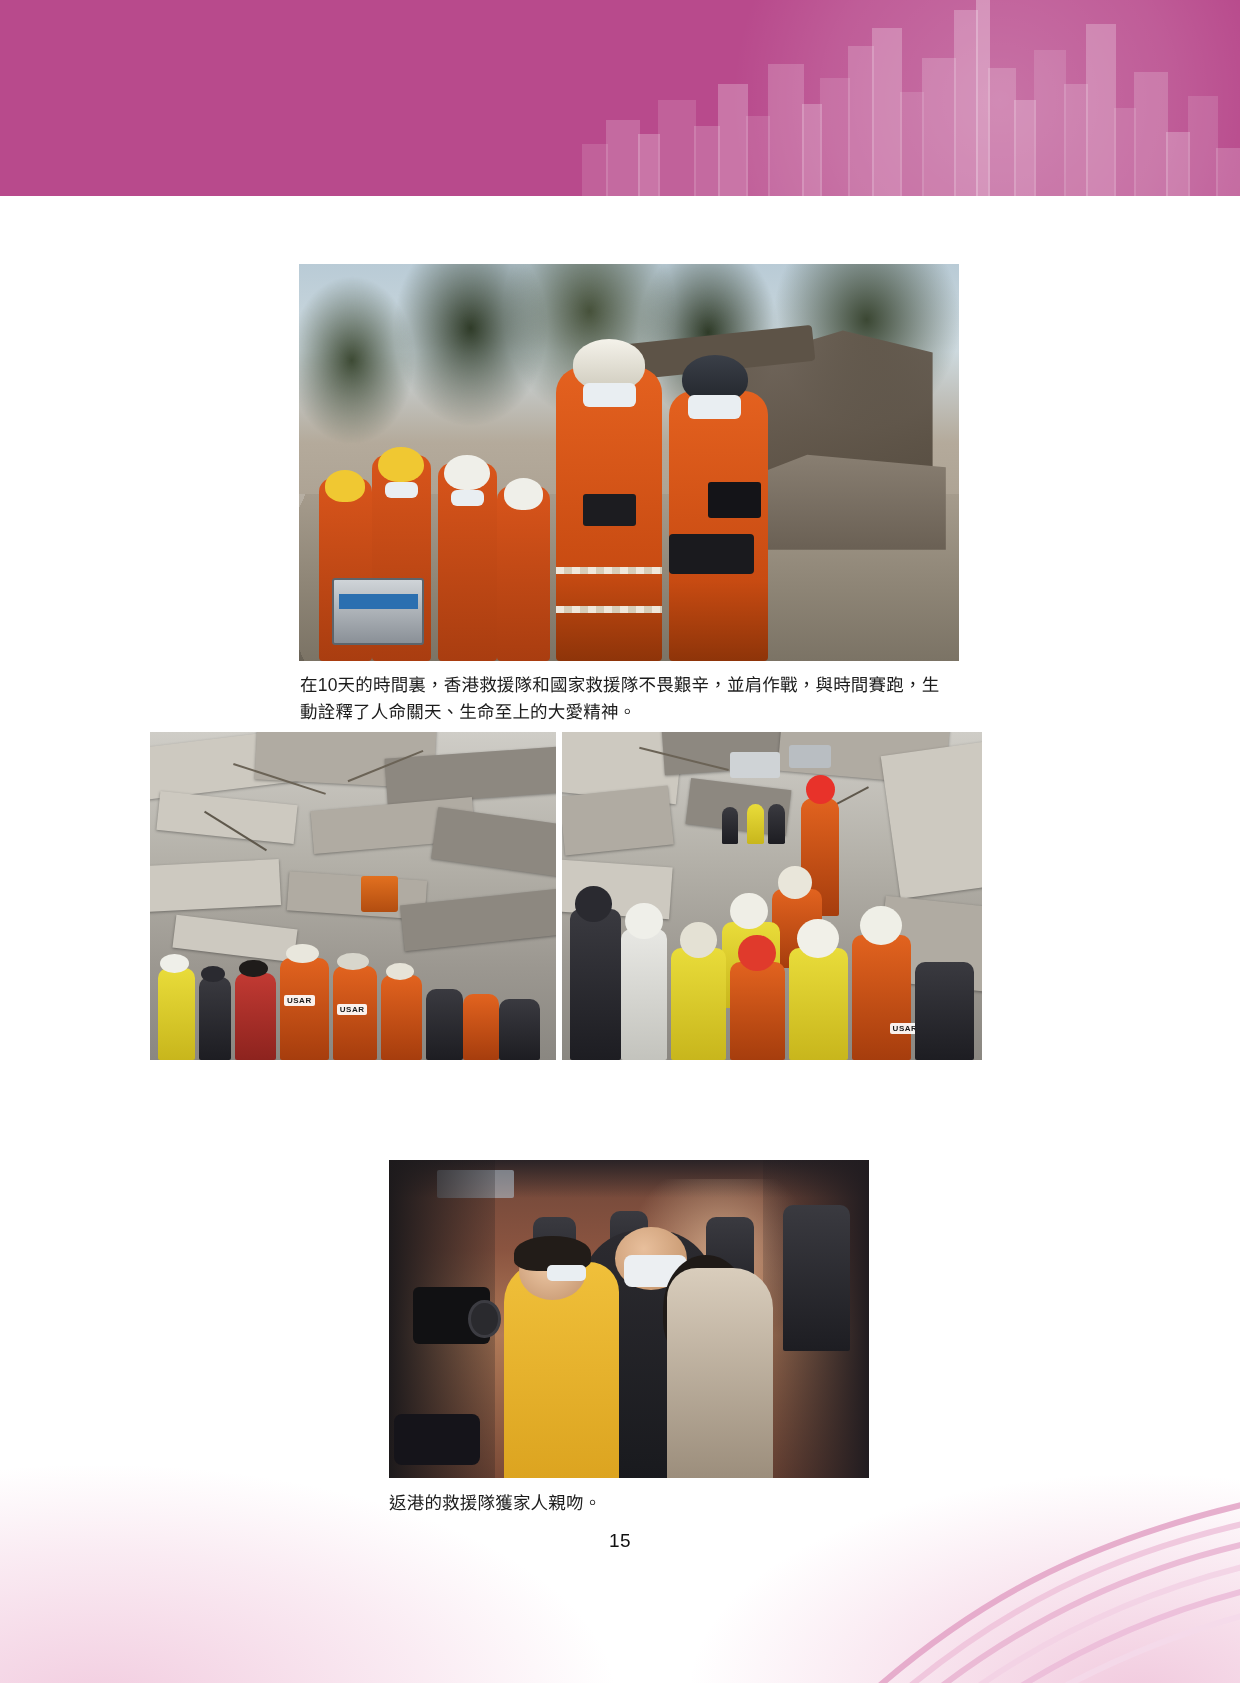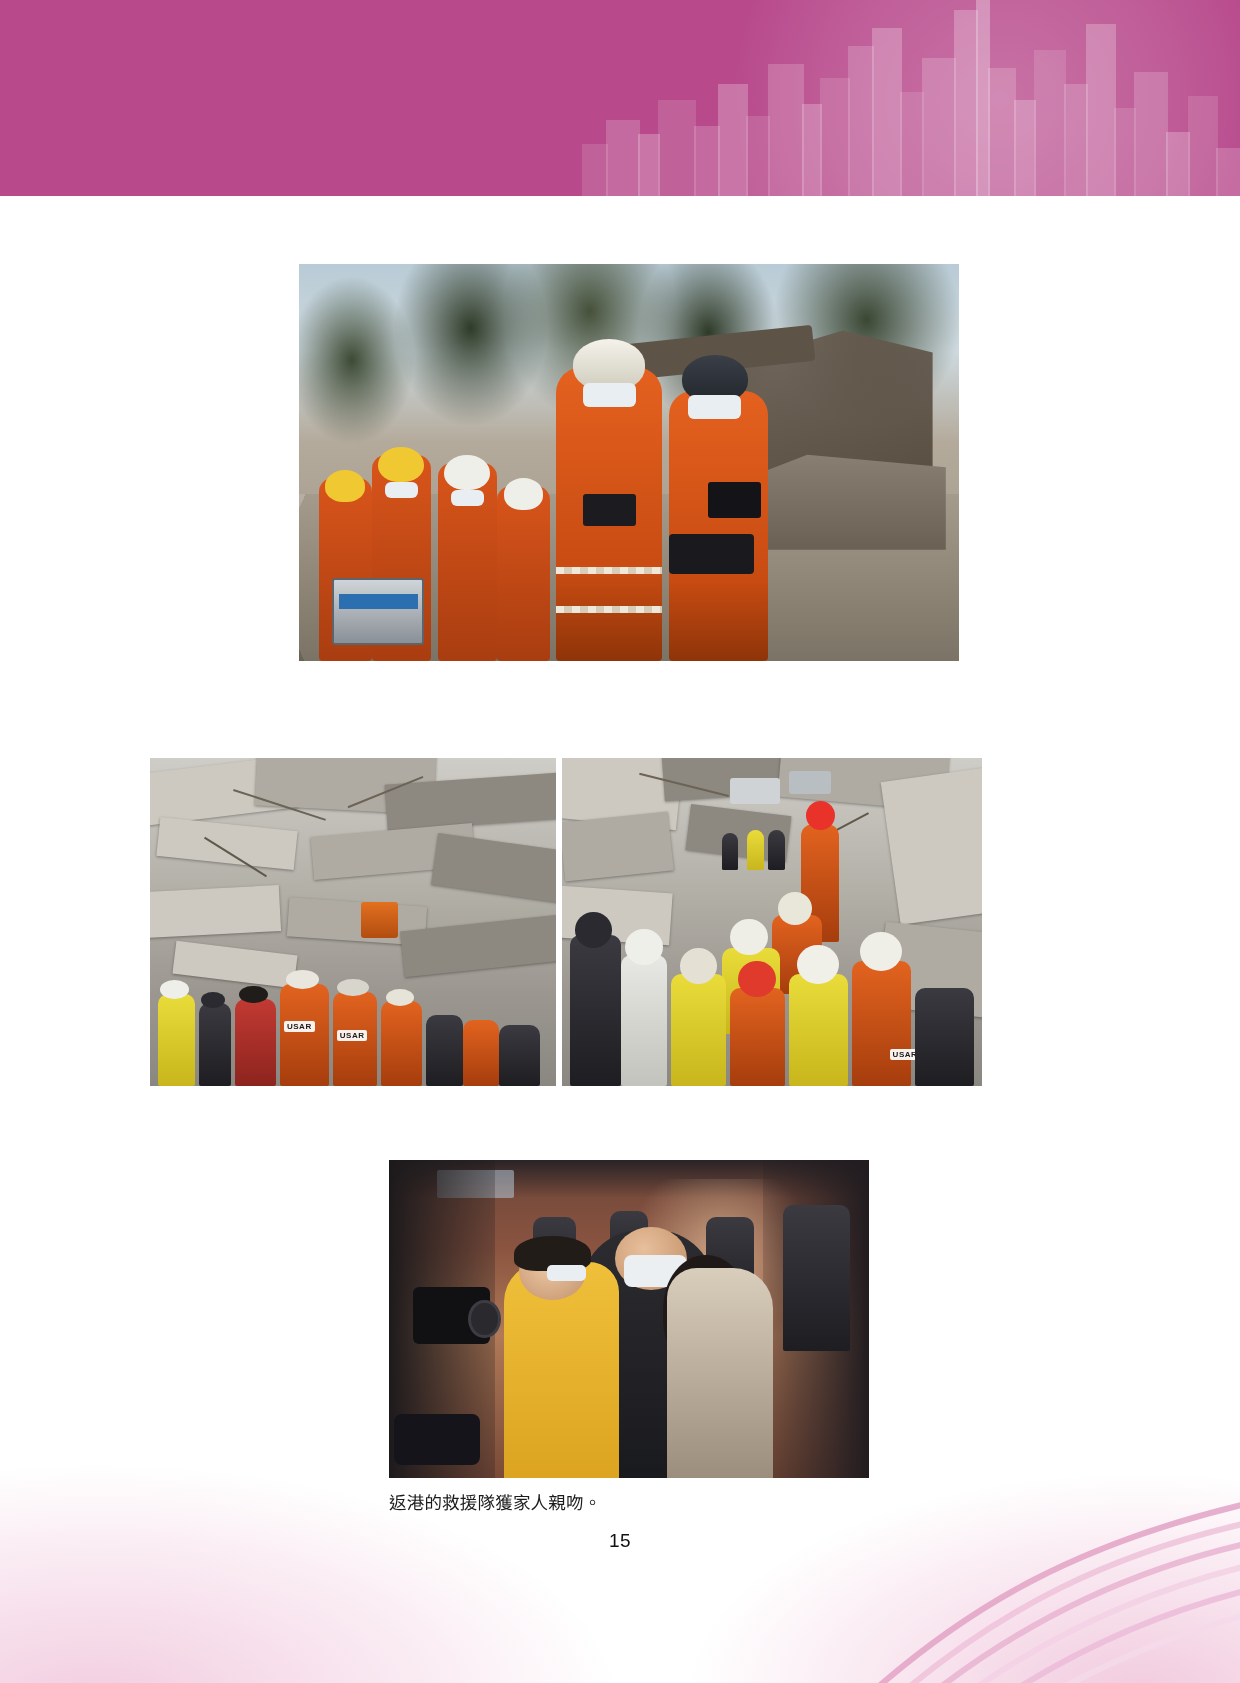--- a/index.html
+++ b/index.html
@@ -66,21 +66,21 @@
     color: #1c1c1c;
     letter-spacing: .2px;
   }
 
   
   #fig1 { left: 299px; top: 68px; width: 660px; }
   #fig1 .photo { width: 660px; height: 397px; }
   #fig1 .caption { margin-top: 11px; padding-left: 1px; width: 650px; }
 
   
-  #fig2 { left: 150px; top: 562px; width: 832px; }
+  #fig2 { left: 150px; top: 536px; width: 832px; }
   #fig2 .row { display: flex; gap: 6px; }
   #fig2 .photo.left { width: 468px; height: 328px; }
   #fig2 .photo.right { width: 484px; height: 328px; }
   #fig2 .caption { margin-top: 11px; width: 958px; }
 
   
   #fig3 { left: 389px; top: 964px; width: 480px; }
   #fig3 .photo { width: 480px; height: 318px; }
   #fig3 .caption { margin-top: 12px; text-align: left; padding-left: 0px; }
 
@@ -319,20 +319,21 @@
 
       <div class="p1-worker w-body" style="left:56%; width:15%; height:68%; border-radius:24px 24px 4px 4px;"></div>
       <div class="w-helmet" style="left:58%; top:23%; width:10%; height:12%; background:linear-gradient(180deg,#3a3f48,#22262c);"></div>
       <div class="w-mask" style="left:59%; top:33%; width:8%; height:6%;"></div>
       <div style="position:absolute;left:56%;bottom:22%;width:13%;height:10%;background:#1a1a1e;border-radius:4px;"></div>
       <div style="position:absolute;left:62%;bottom:36%;width:8%;height:9%;background:#141418;border-radius:3px;"></div>
 
       <div style="position:absolute;left:5%;bottom:4%;width:14%;height:17%;background:linear-gradient(180deg,#cfd4d8,#8a9097);border-radius:3px;border:2px solid #5d646b;"></div>
       <div style="position:absolute;left:6%;bottom:13%;width:12%;height:4%;background:#2b6fb0;"></div>
     </div>
+    <div class="caption">在10天的時間裏，香港救援隊和國家救援隊不畏艱辛，並肩作戰，與時間賽跑，生動詮釋了人命關天、生命至上的大愛精神。</div>
   </div>
 
   <div class="figure" id="fig2">
     <div class="row">
 
       <div class="photo left">
         <div class="p2-base"></div>
         <div class="p2-slabs">
           <div class="slab" style="left:-4%;top:2%;width:40%;height:16%;transform:rotate(-7deg);"></div>
           <div class="slab mid" style="left:26%;top:-2%;width:44%;height:18%;transform:rotate(3deg);"></div>

